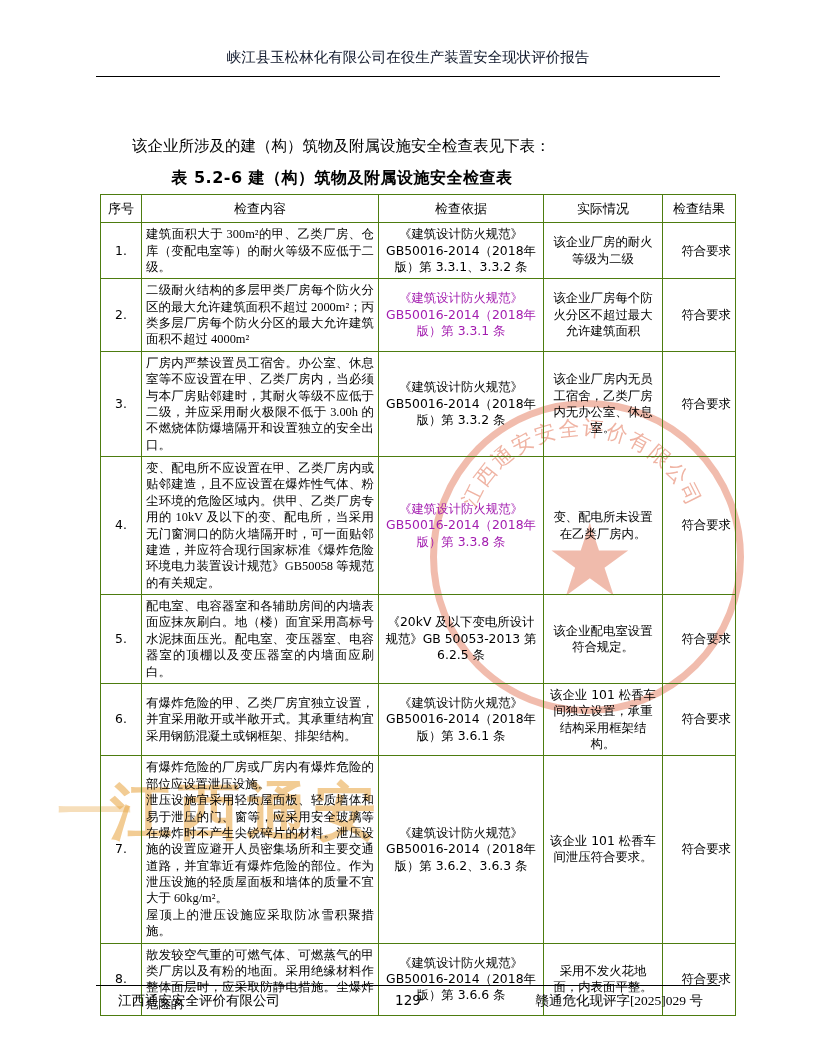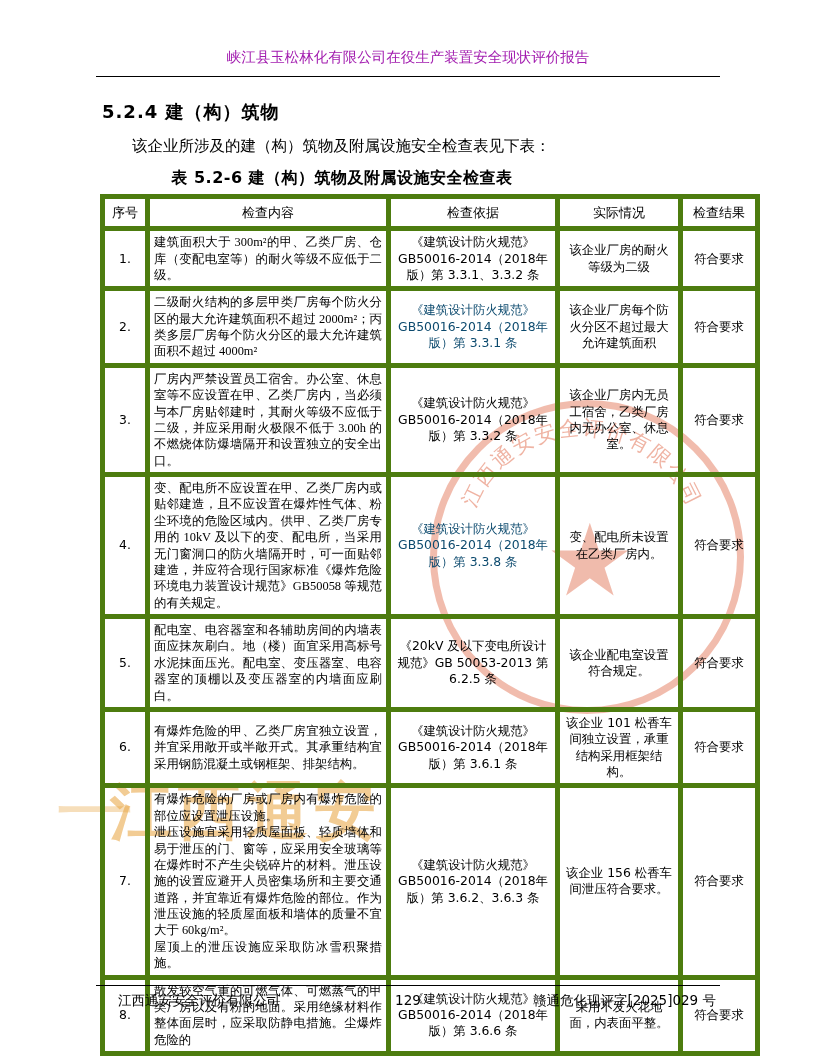--- a/index.html
+++ b/index.html
@@ -89,21 +89,21 @@
 
   
   .doc-header {
     position: absolute;
     left: 0;
     top: 48px;
     width: 816px;
     text-align: center;
     font-size: 14.5px;
     font-family: "DejaVu Sans", sans-serif;
-    color: #a21caf;
+    color: #0f172a;
     z-index: 10;
   }
   .header-rule {
     position: absolute;
     left: 96px;
     top: 76px;
     width: 624px;
     border-top: 1.6px solid #000;
     z-index: 10;
   }
@@ -148,21 +148,21 @@
     left: 100px;
     top: 194px;
     width: 616px;
     border-collapse: collapse;
     table-layout: fixed;
     font-family: "DejaVu Sans", sans-serif;
     z-index: 10;
     background: transparent;
   }
   table.check th, table.check td {
-    border: 5px solid #4d7c0f;
+    border: 1px solid #4d7c0f;
     vertical-align: middle;
     padding: 3px 4px;
     font-size: 12.4px;
     line-height: 1.32;
     background: transparent;
   }
   table.check th {
     text-align: center;
     font-weight: normal;
     font-size: 13px;
@@ -171,23 +171,23 @@
   .col-no   { width: 34px; text-align: center; }
   .col-cont { width: 230px; text-align: justify; }
   .col-basis{ width: 158px; text-align: center; }
   .col-real { width: 112px; text-align: center; }
   .col-res  { width: 66px;  text-align: center; }
 
   .cell-no { text-align: center; font-size: 13px; }
   .cell-cont { text-align: justify; text-justify: inter-ideograph; font-family: Liberation Serif, serif; }
   .cell-basis { text-align: center; }
   .cell-real { text-align: center; }
-  .cell-res { text-align: center; }
-
-  .red { color: #0c4a6e; }
+  .cell-res { text-align: right; }
+
+  .red { color: #a21caf; }
 
   
   .footer-rule {
     position: absolute;
     left: 96px;
     top: 985px;
     width: 624px;
     border-top: 1.2px solid #000;
     z-index: 10;
   }
@@ -195,21 +195,21 @@
     position: absolute;
     left: 96px;
     top: 992px;
     width: 624px;
     font-size: 13.5px;
     font-family: "DejaVu Sans", sans-serif;
     z-index: 10;
   }
   .footer .left { position: absolute; left: 22px; top: 0; }
   .footer .center { position: absolute; left: 0; top: 0; width: 624px; text-align: center; }
-  .footer .right { position: absolute; right: 4px; top: 0; }
+  .footer .right { position: absolute; right: 17px; top: 0; font-family: Liberation Serif, serif; }
 </style>
 </head>
 <body>
 
 <div class="page">
 
   <div class="watermark">
     <div class="wm-big-left">一</div>
     <div class="wm-text">江西通安</div>
     <div class="wm-circle"></div>
@@ -220,21 +220,20 @@
       </defs>
       <text>
         <textPath href="#arcpath" startOffset="50%" text-anchor="middle">江西通安安全评价有限公司</textPath>
       </text>
     </svg>
   </div>
 
   <div class="doc-header">峡江县玉松林化有限公司在役生产装置安全现状评价报告</div>
   <div class="header-rule"></div>
 
-  <div class="sec-title">5.2.4 建（构）筑物</div>
   <div class="sec-para">该企业所涉及的建（构）筑物及附属设施安全检查表见下表：</div>
   <div class="table-caption">表 5.2-6    建（构）筑物及附属设施安全检查表</div>
 
   <table class="check">
     <thead>
       <tr>
         <th class="col-no">序号</th>
         <th class="col-cont">检查内容</th>
         <th class="col-basis">检查依据</th>
         <th class="col-real">实际情况</th>
@@ -283,21 +282,21 @@
         <td class="cell-basis">《建筑设计防火规范》GB50016-2014（2018年版）第 3.6.1 条</td>
         <td class="cell-real">该企业 101 松香车间独立设置，承重结构采用框架结构。</td>
         <td class="cell-res">符合要求</td>
       </tr>
       <tr>
         <td class="cell-no">7.</td>
         <td class="cell-cont" style="white-space:pre-line;">有爆炸危险的厂房或厂房内有爆炸危险的部位应设置泄压设施。
 泄压设施宜采用轻质屋面板、轻质墙体和易于泄压的门、窗等，应采用安全玻璃等在爆炸时不产生尖锐碎片的材料。泄压设施的设置应避开人员密集场所和主要交通道路，并宜靠近有爆炸危险的部位。作为泄压设施的轻质屋面板和墙体的质量不宜大于 60kg/m²。
 屋顶上的泄压设施应采取防冰雪积聚措施。</td>
         <td class="cell-basis">《建筑设计防火规范》GB50016-2014（2018年版）第 3.6.2、3.6.3 条</td>
-        <td class="cell-real">该企业 156 松香车间泄压符合要求。</td>
+        <td class="cell-real">该企业 101 松香车间泄压符合要求。</td>
         <td class="cell-res">符合要求</td>
       </tr>
       <tr>
         <td class="cell-no">8.</td>
         <td class="cell-cont">散发较空气重的可燃气体、可燃蒸气的甲类厂房以及有粉的地面。采用绝缘材料作整体面层时，应采取防静电措施。尘爆炸危险的</td>
         <td class="cell-basis">《建筑设计防火规范》GB50016-2014（2018年版）第 3.6.6 条</td>
         <td class="cell-real">采用不发火花地面，内表面平整。</td>
         <td class="cell-res">符合要求</td>
       </tr>
     </tbody>

